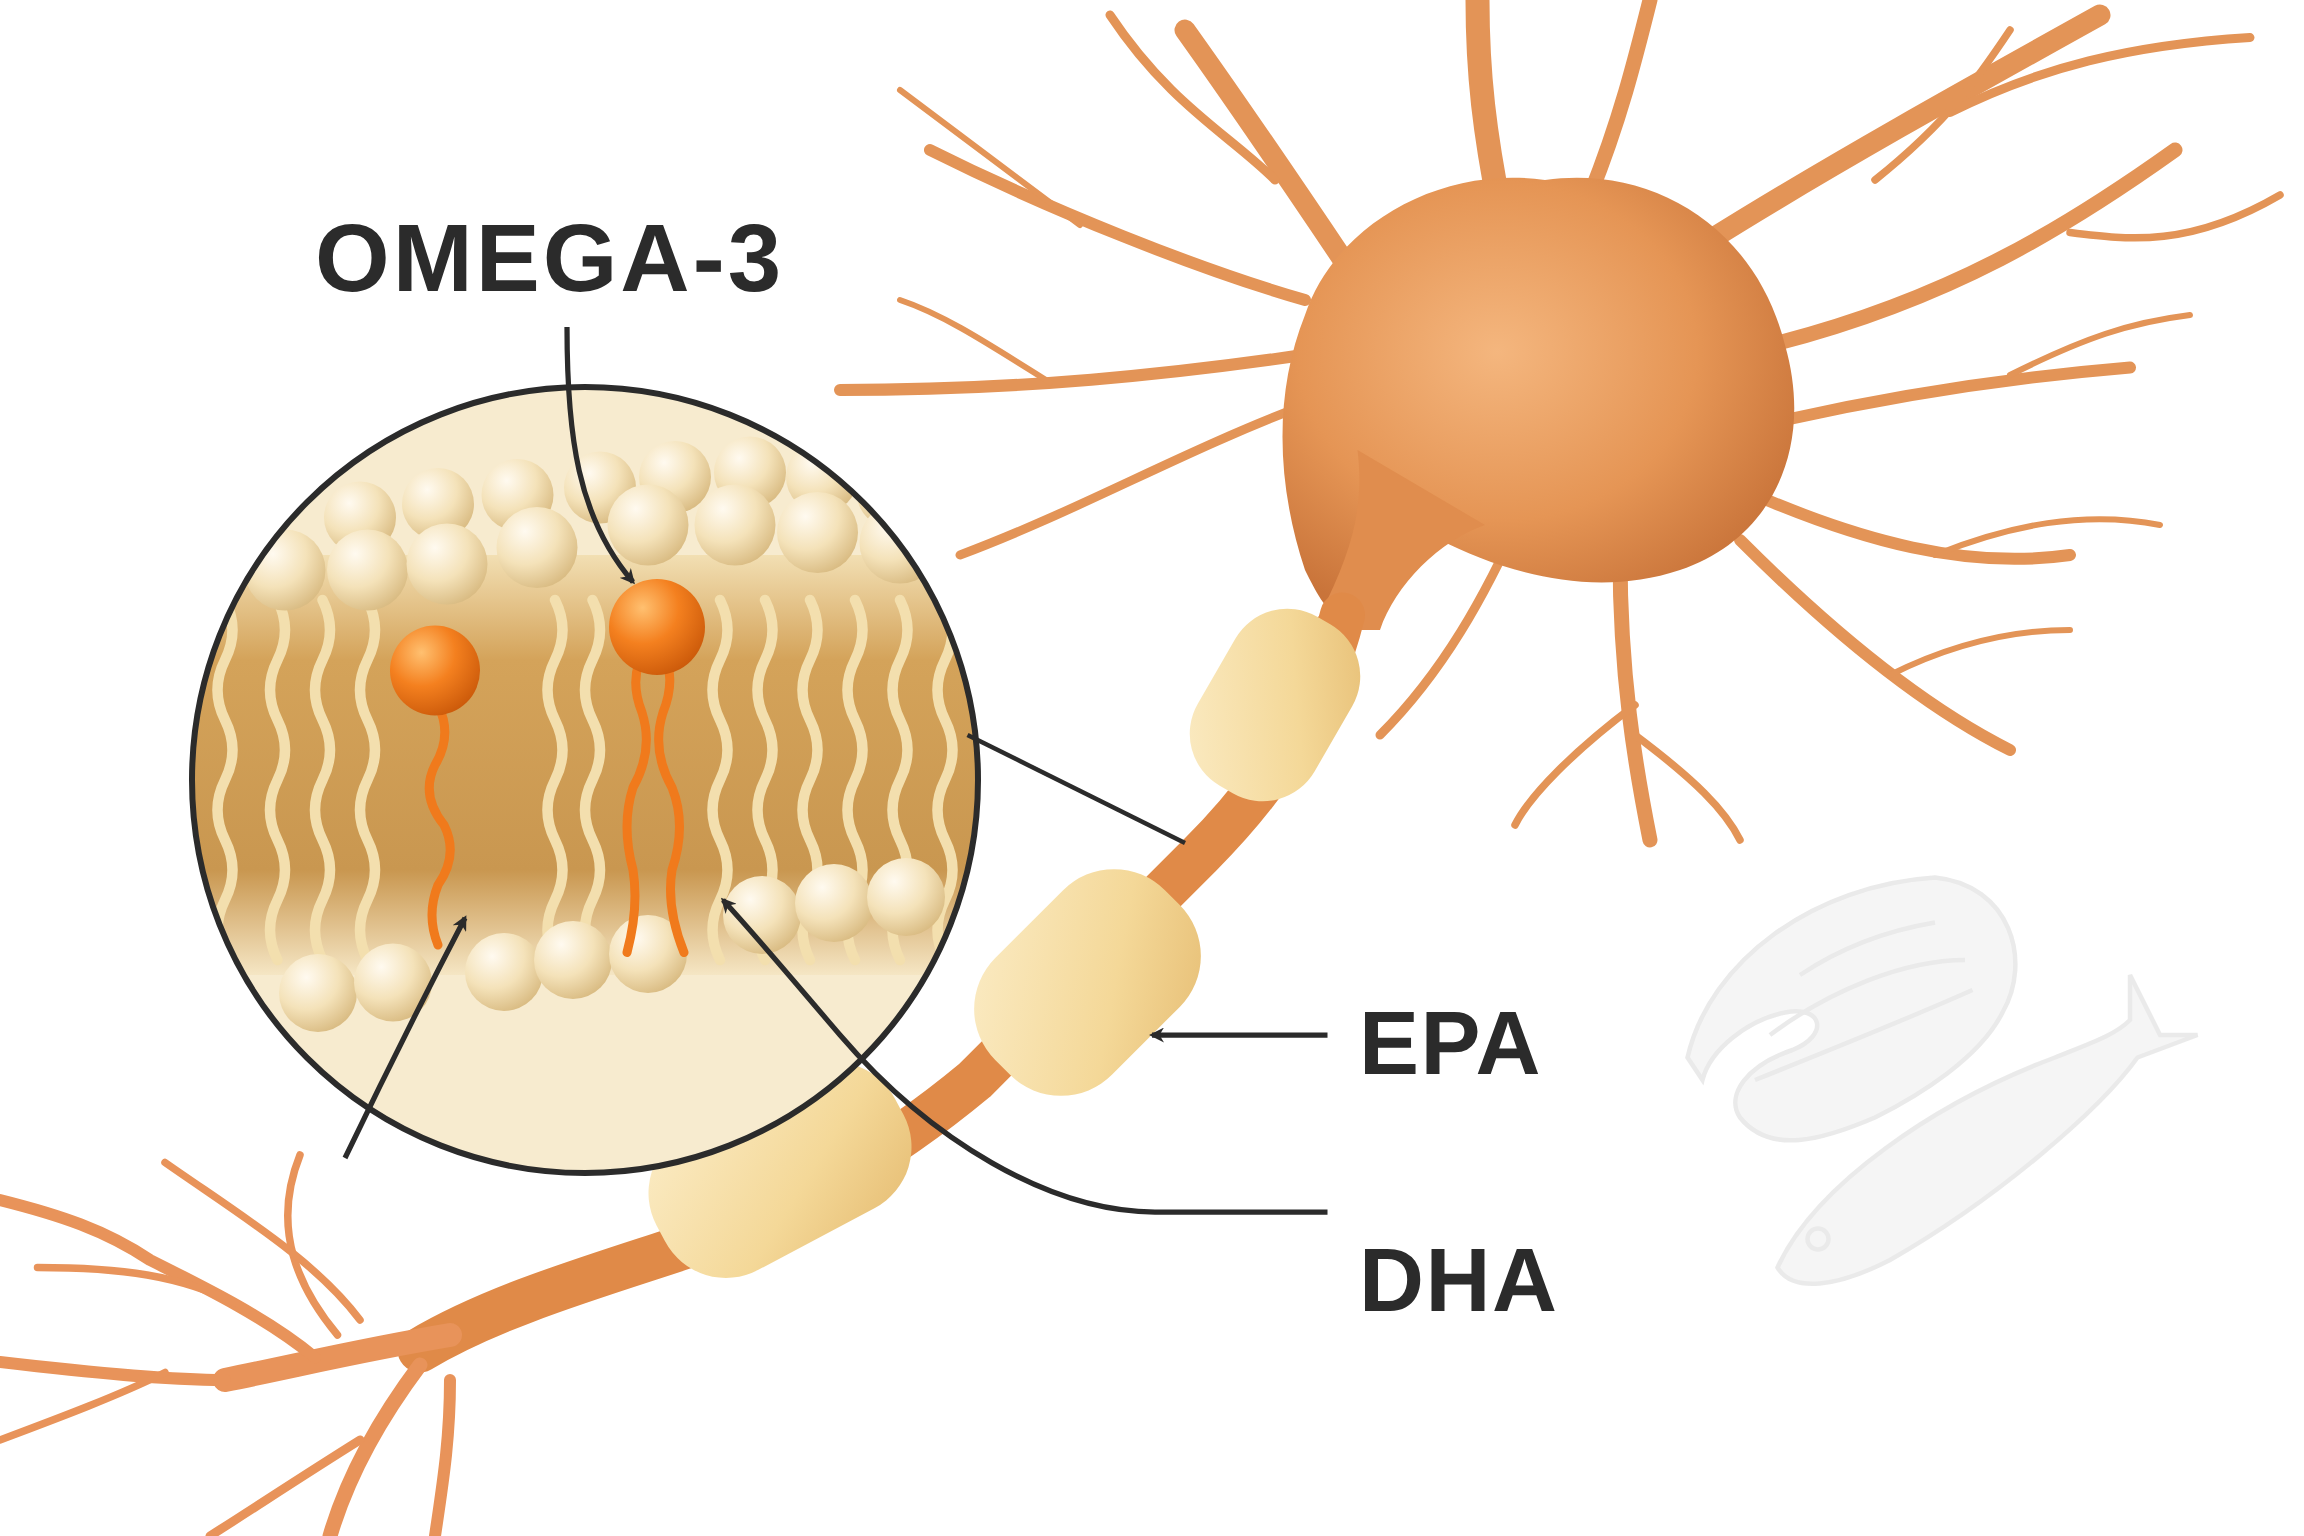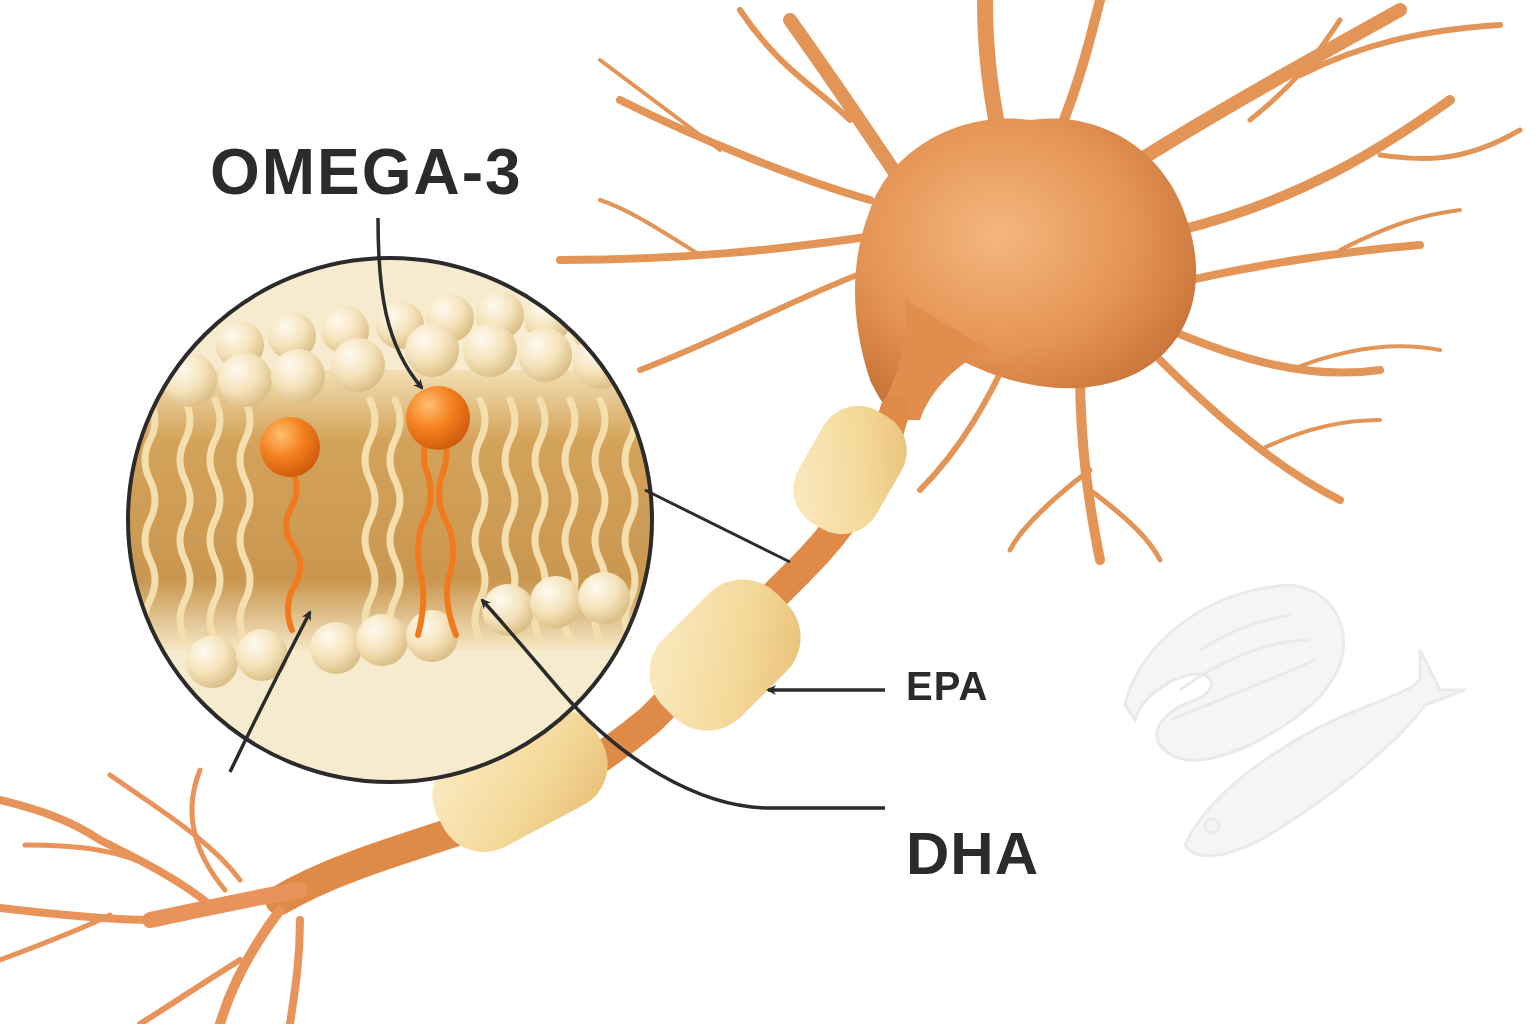--- a/index.html
+++ b/index.html
@@ -1,20 +1,20 @@
 <!DOCTYPE html>
 <html><head>
 <meta charset="utf-8">
 <style>
   html, body { margin: 0; padding: 0; background: #ffffff; }
   body { width: 1536px; height: 1024px; overflow: hidden; position: relative; font-family: "Liberation Sans", "DejaVu Sans", sans-serif; }
   #stage { position: absolute; left: 0; top: 0; width: 1536px; height: 1024px; }
   .label { position: absolute; color: #2b2b2b; font-weight: 700; letter-spacing: 1px; font-family: "Liberation Sans", "DejaVu Sans", sans-serif; line-height: 1; text-align: center; }
   #label-omega { left: 210px; top: 140px; font-size: 64px; letter-spacing: 2px; }
-  #label-epa { left: 906px; top: 666px; font-size: 40px; }
+  #label-epa { left: 906px; top: 666px; font-size: 60px; }
   #label-dha { left: 906px; top: 784px; font-size: 60px; margin-top: 40px; }
 </style>
 </head>
 <body>
 
 <svg id="stage" viewBox="0 0 1536 1024" xmlns="http://www.w3.org/2000/svg">
   <defs>
     <radialGradient id="somaGrad" cx="0.42" cy="0.4" r="0.65">
       <stop offset="0" stop-color="#f4b67e"></stop>
       <stop offset="0.6" stop-color="#e59555"></stop>

